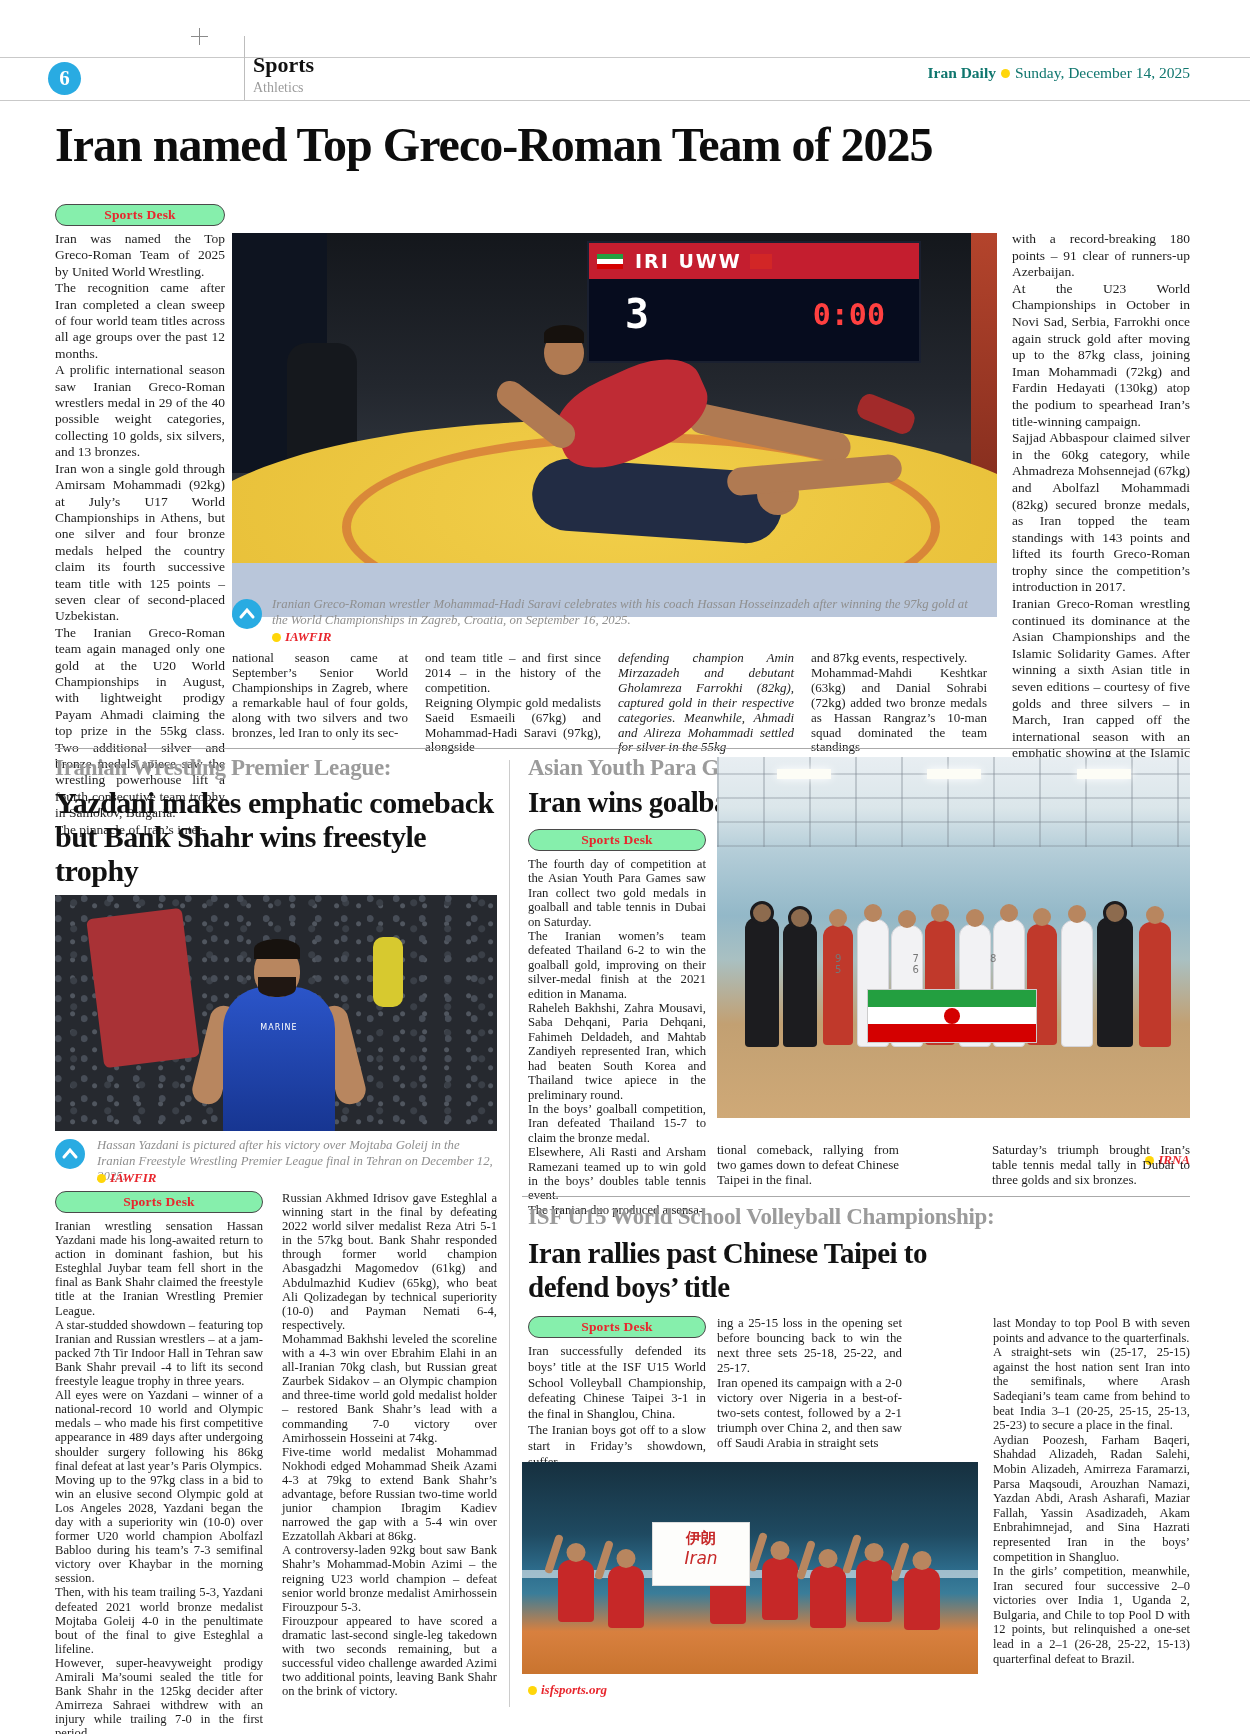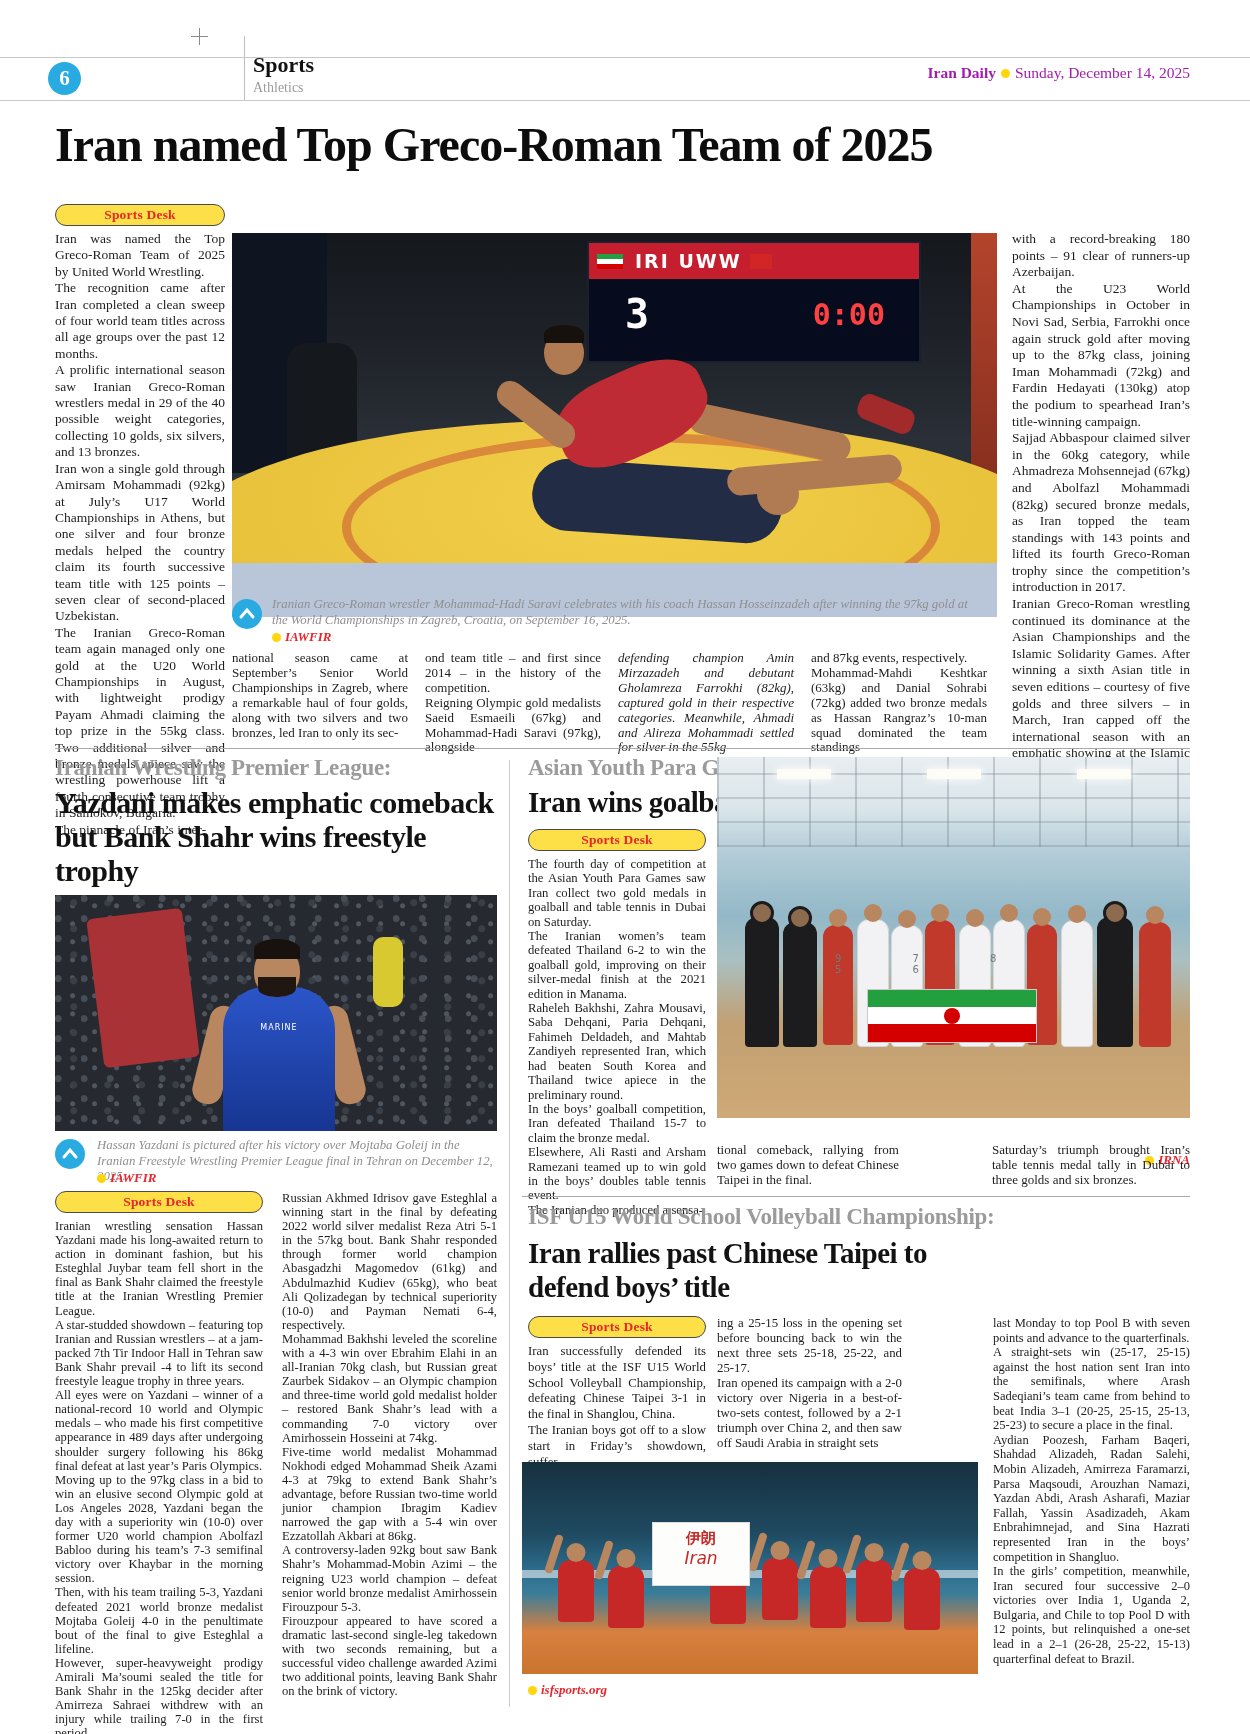--- a/index.html
+++ b/index.html
@@ -8,28 +8,28 @@
   .abs{position:absolute;}
   .hline{position:absolute;left:0;width:1250px;height:1px;background:#c9c9c9;}
   .vline{position:absolute;width:1px;background:#bdbdbd;}
   .crop{position:absolute;left:191px;top:28px;width:17px;height:17px;}
   .crop::before{content:"";position:absolute;left:8px;top:0;width:1px;height:17px;background:#8a8a8a;}
   .crop::after{content:"";position:absolute;left:0;top:8px;width:17px;height:1px;background:#8a8a8a;}
   .page-badge{position:absolute;left:48px;top:62px;width:33px;height:33px;border-radius:50%;
         background:#29abe2;color:#fff;font-weight:bold;font-size:21px;line-height:33px;text-align:center;}
   .section-title{position:absolute;left:253px;top:52px;font-size:22px;font-weight:bold;color:#111;}
   .section-sub{position:absolute;left:253px;top:80px;font-size:14px;color:#9b9b9b;}
-  .header-right{position:absolute;right:60px;top:64px;font-size:15.5px;color:#a21caf;white-space:nowrap;}
+  .header-right{position:absolute;right:60px;top:64px;font-size:15.5px;color:#0f766e;white-space:nowrap;}
   .header-right b{font-weight:bold;}
   .ydot{display:inline-block;width:9px;height:9px;border-radius:50%;background:#ffd60a;margin:0 5px 1px 5px;vertical-align:middle;}
   .main-headline{position:absolute;left:55px;top:118px;width:1130px;font-size:48px;line-height:54px;
         font-weight:bold;color:#0d0d0d;letter-spacing:-1px;}
   .desk-pill{box-sizing:border-box;border:1.4px solid #4a4a4a;border-radius:12px;color:#e8262d;
         font-weight:bold;font-size:13.5px;line-height:19px;text-align:center;height:22px;
-        letter-spacing:.2px;background:#fde047;}
+        letter-spacing:.2px;background:#86efac;}
   .body-text{text-align:justify;white-space:pre-line;color:#1d1d1d;}
   .kicker{font-weight:bold;color:#9b9b9b;font-size:23px;letter-spacing:-.3px;}
   .headline2{font-weight:bold;color:#121212;letter-spacing:-.5px;}
   .caption{font-style:italic;color:#8f8f8f;font-size:12.8px;line-height:15.5px;}
   .credit{font-style:italic;font-weight:bold;color:#e8262d;font-size:13px;}
   .credit .ydot{margin:0 4px 1px 0;}
   .cap-icon{position:absolute;width:30px;height:30px;border-radius:50%;background:#29abe2;}
   .cap-icon svg{position:absolute;left:5px;top:6px;}
   .photo{position:absolute;overflow:hidden;}
   

